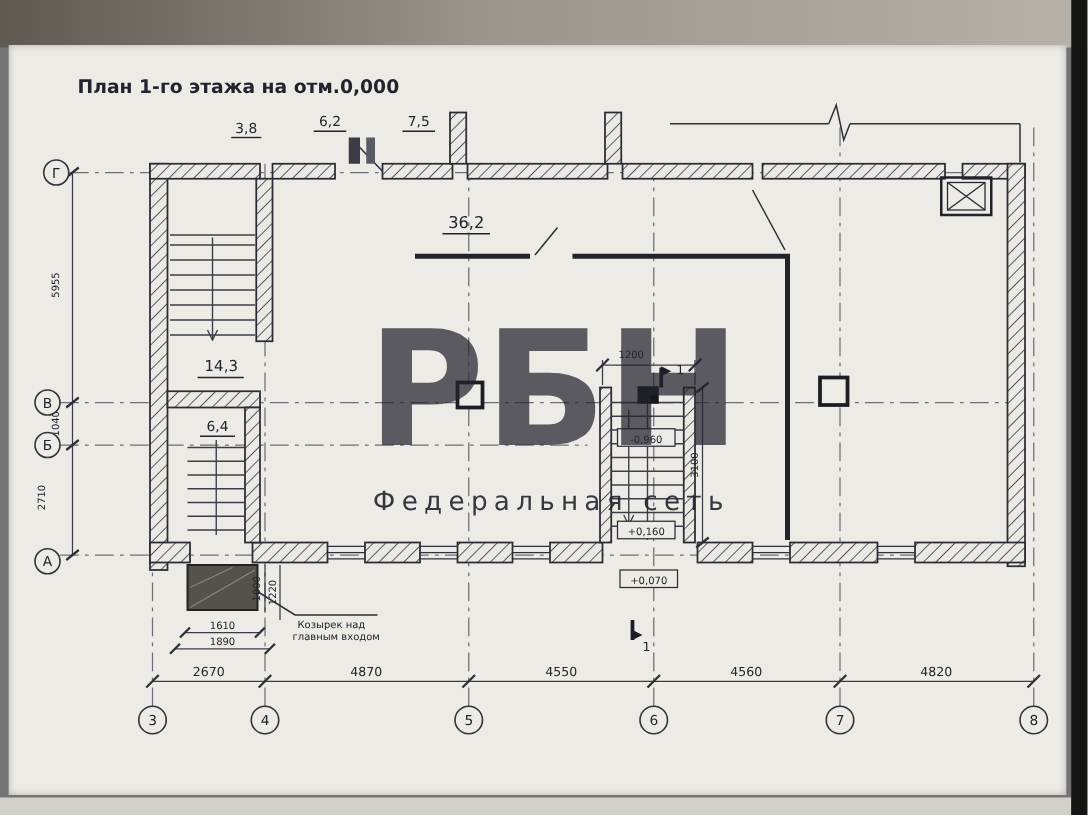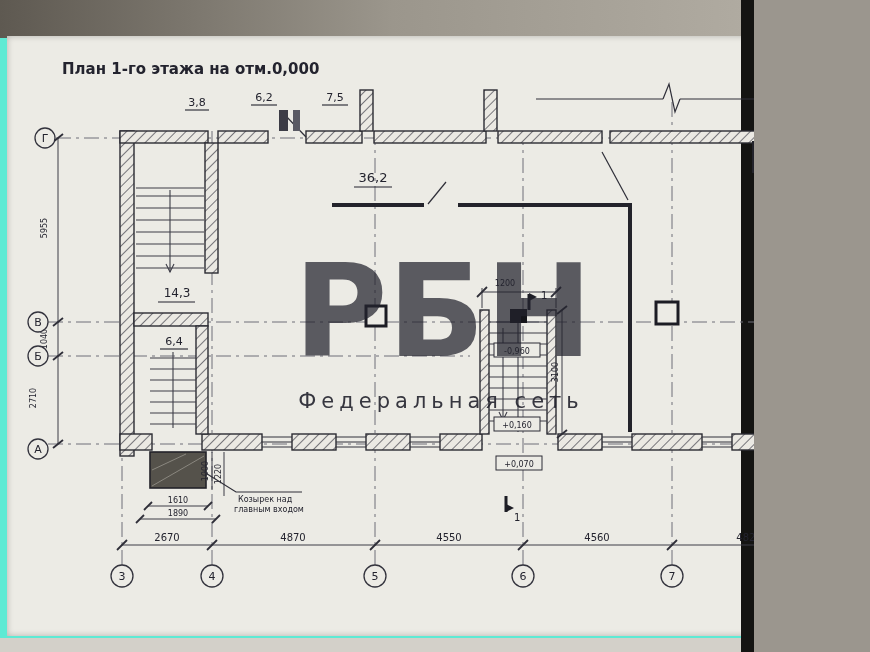--- a/index.html
+++ b/index.html
@@ -1,16 +1,16 @@
 <!DOCTYPE html>
 <html><head>
 <meta charset="utf-8">
 <style>
   html,body { margin:0; padding:0; background:#9b968e; font-family:"DejaVu Sans", sans-serif; }
-  .stage { position:relative; width:754px; height:652px; overflow:hidden; background:#5eead4; }
+  .stage { position:relative; width:870px; height:652px; overflow:hidden; background:#737373; }
   .band-top { position:absolute; left:0; top:0; width:870px; height:38px;
               background:linear-gradient(to right,#5e5951,#9b968c 45%,#b7b2a8); }
   .paper { position:absolute; left:7px; top:36px; width:846px; height:600px; background:#ecebe5;
            box-shadow:0 0 6px rgba(0,0,0,.25) inset; }
   .strip-bottom { position:absolute; left:0; bottom:0; width:857px; height:14px; background:#d3d0c9; }
   .bar-right { position:absolute; right:0; top:0; width:13px; height:652px; background:#141412; }
   svg { position:absolute; left:0; top:0; }
   text { font-family:"DejaVu Sans", sans-serif; fill:#23232e; }
   .wall { fill:url(#hatch); stroke:#2b2b33; stroke-width:1.4; }
   .thin { stroke:#23232b; stroke-width:4; fill:none; }

